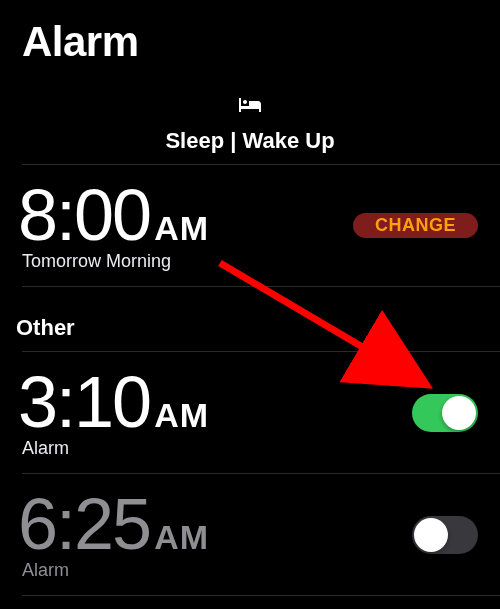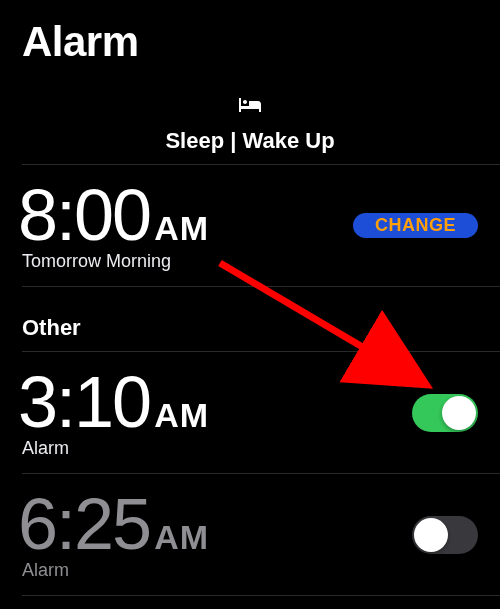--- a/index.html
+++ b/index.html
@@ -77,21 +77,21 @@
       padding-left: 4px;
     }
     .dim .time-big,
     .dim .time-period {
       color: #8e8e93;
     }
     .dim .alarm-subtitle {
       color: #8e8e93;
     }
     .change-button {
-      background: #1d4ed8;
+      background: #7f1d1d;
       color: #ff9f0a;
       border: none;
       border-radius: 20px;
       padding: 2px 22px;
       font-size: 18px;
       font-weight: 700;
       letter-spacing: 0.5px;
       cursor: pointer;
     }
     .toggle {
@@ -118,21 +118,21 @@
       top: 2px;
       box-shadow: 0 2px 4px rgba(0,0,0,0.3);
     }
     .toggle-on .toggle-knob {
       right: 2px;
     }
     .toggle-off .toggle-knob {
       left: 2px;
     }
     .other-header {
-      padding: 28px 22px 10px 22px;
+      padding: 28px 22px 10px 16px;
       font-size: 22px;
       font-weight: 700;
     }
     .arrow-overlay {
       position: absolute;
       top: 258px;
       left: 215px;
       width: 230px;
       height: 150px;
       pointer-events: none;

